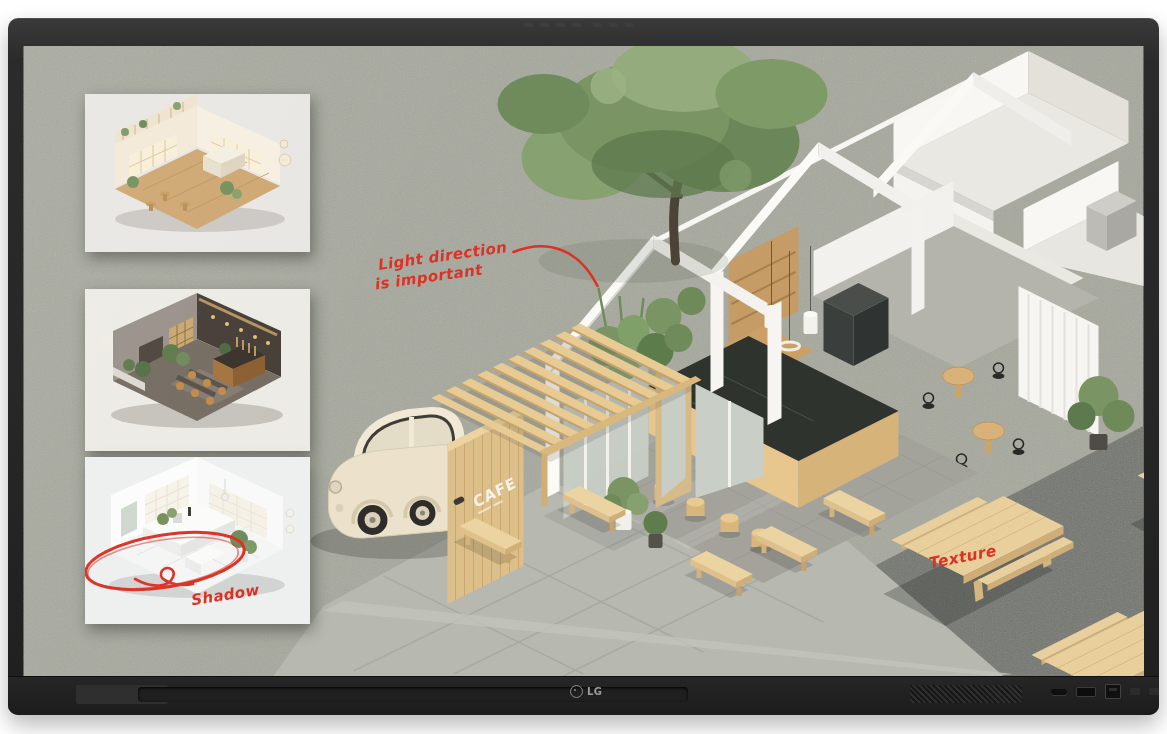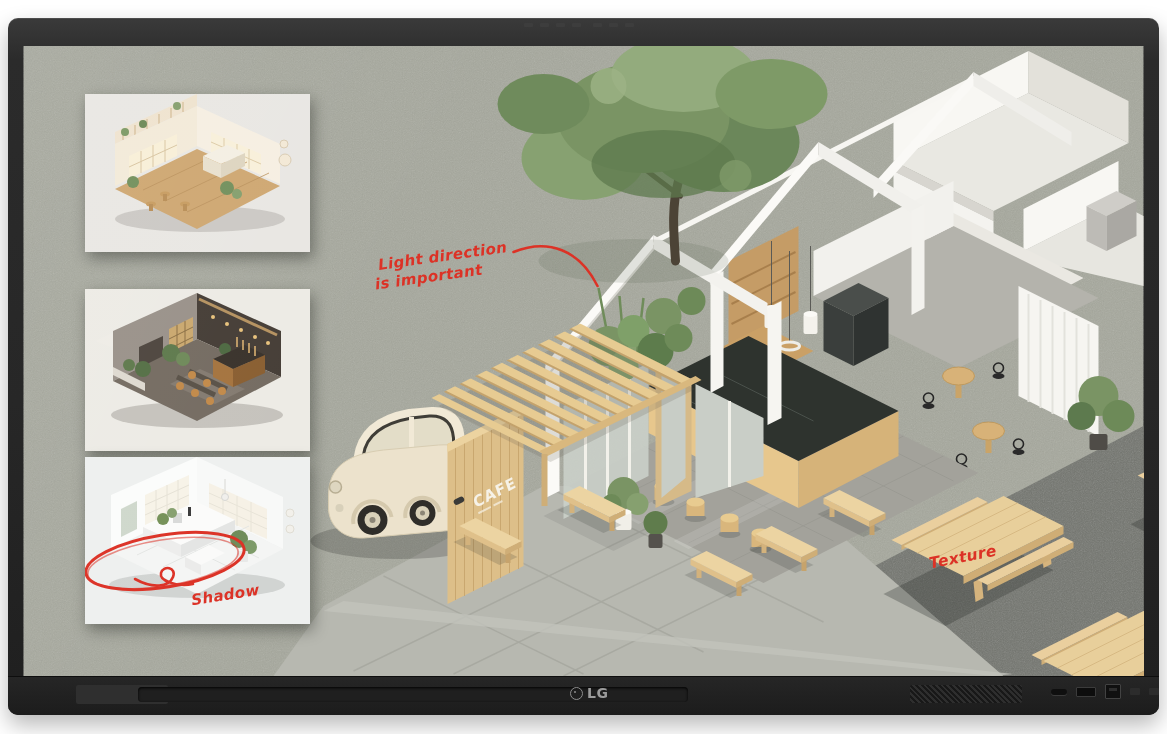--- a/index.html
+++ b/index.html
@@ -20,21 +20,21 @@
   .vents{position:absolute;top:5px;display:flex;gap:7px;}
   .vents span{display:block;width:9px;height:4px;background:#3e3e3e;border-radius:1px;opacity:.85;}
   .bottom-bar{position:absolute;left:0;right:0;bottom:0;height:39px;border-radius:0 0 10px 10px;
     background:linear-gradient(180deg,#262626,#1c1c1c);box-shadow:inset 0 1px 0 #0e0e0e;}
   .tray{position:absolute;left:130px;top:11px;width:550px;height:15px;background:#1f1f1f;
     border-radius:4px;box-shadow:inset 0 1px 3px #000;}
   .side-block{position:absolute;left:68px;top:9px;width:92px;height:19px;background:#2f2f2f;border-radius:2px;}
   .lg-logo{position:absolute;left:562px;top:9px;display:flex;align-items:center;gap:4px;}
   .lg-emblem{width:11px;height:11px;border:1.5px solid #8d8d8d;border-radius:50%;position:relative;}
   .lg-emblem::after{content:"";position:absolute;left:3px;top:3px;width:2px;height:2px;background:#8d8d8d;border-radius:50%;}
-  .lg-text{color:#9c9c9c;font-size:14px;font-weight:bold;letter-spacing:.5px;}
+  .lg-text{color:#9c9c9c;font-size:10px;font-weight:bold;letter-spacing:.5px;}
   .grille{position:absolute;left:902px;top:9px;width:112px;height:18px;border-radius:2px;
     background:repeating-linear-gradient(45deg,#181818 0 2px,#2e2e2e 2px 4px);}
   .ports{position:absolute;left:1043px;top:8px;display:flex;align-items:center;gap:9px;}
   .p-oval{width:16px;height:6px;background:#0f0f0f;border-radius:3px;box-shadow:0 1px 0 #3a3a3a;}
   .p-usb{width:18px;height:8px;background:#0d0d0d;border:1px solid #3b3b3b;border-radius:1px;}
   .p-sq{width:14px;height:13px;background:#101010;border:1px solid #424242;border-radius:1px;position:relative;}
   .p-sq::after{content:"";position:absolute;left:3px;top:3px;right:3px;height:3px;background:#2d2d2d;}
   .p-tag{width:10px;height:7px;background:#2c2c2c;border-radius:1px;}
 
   

